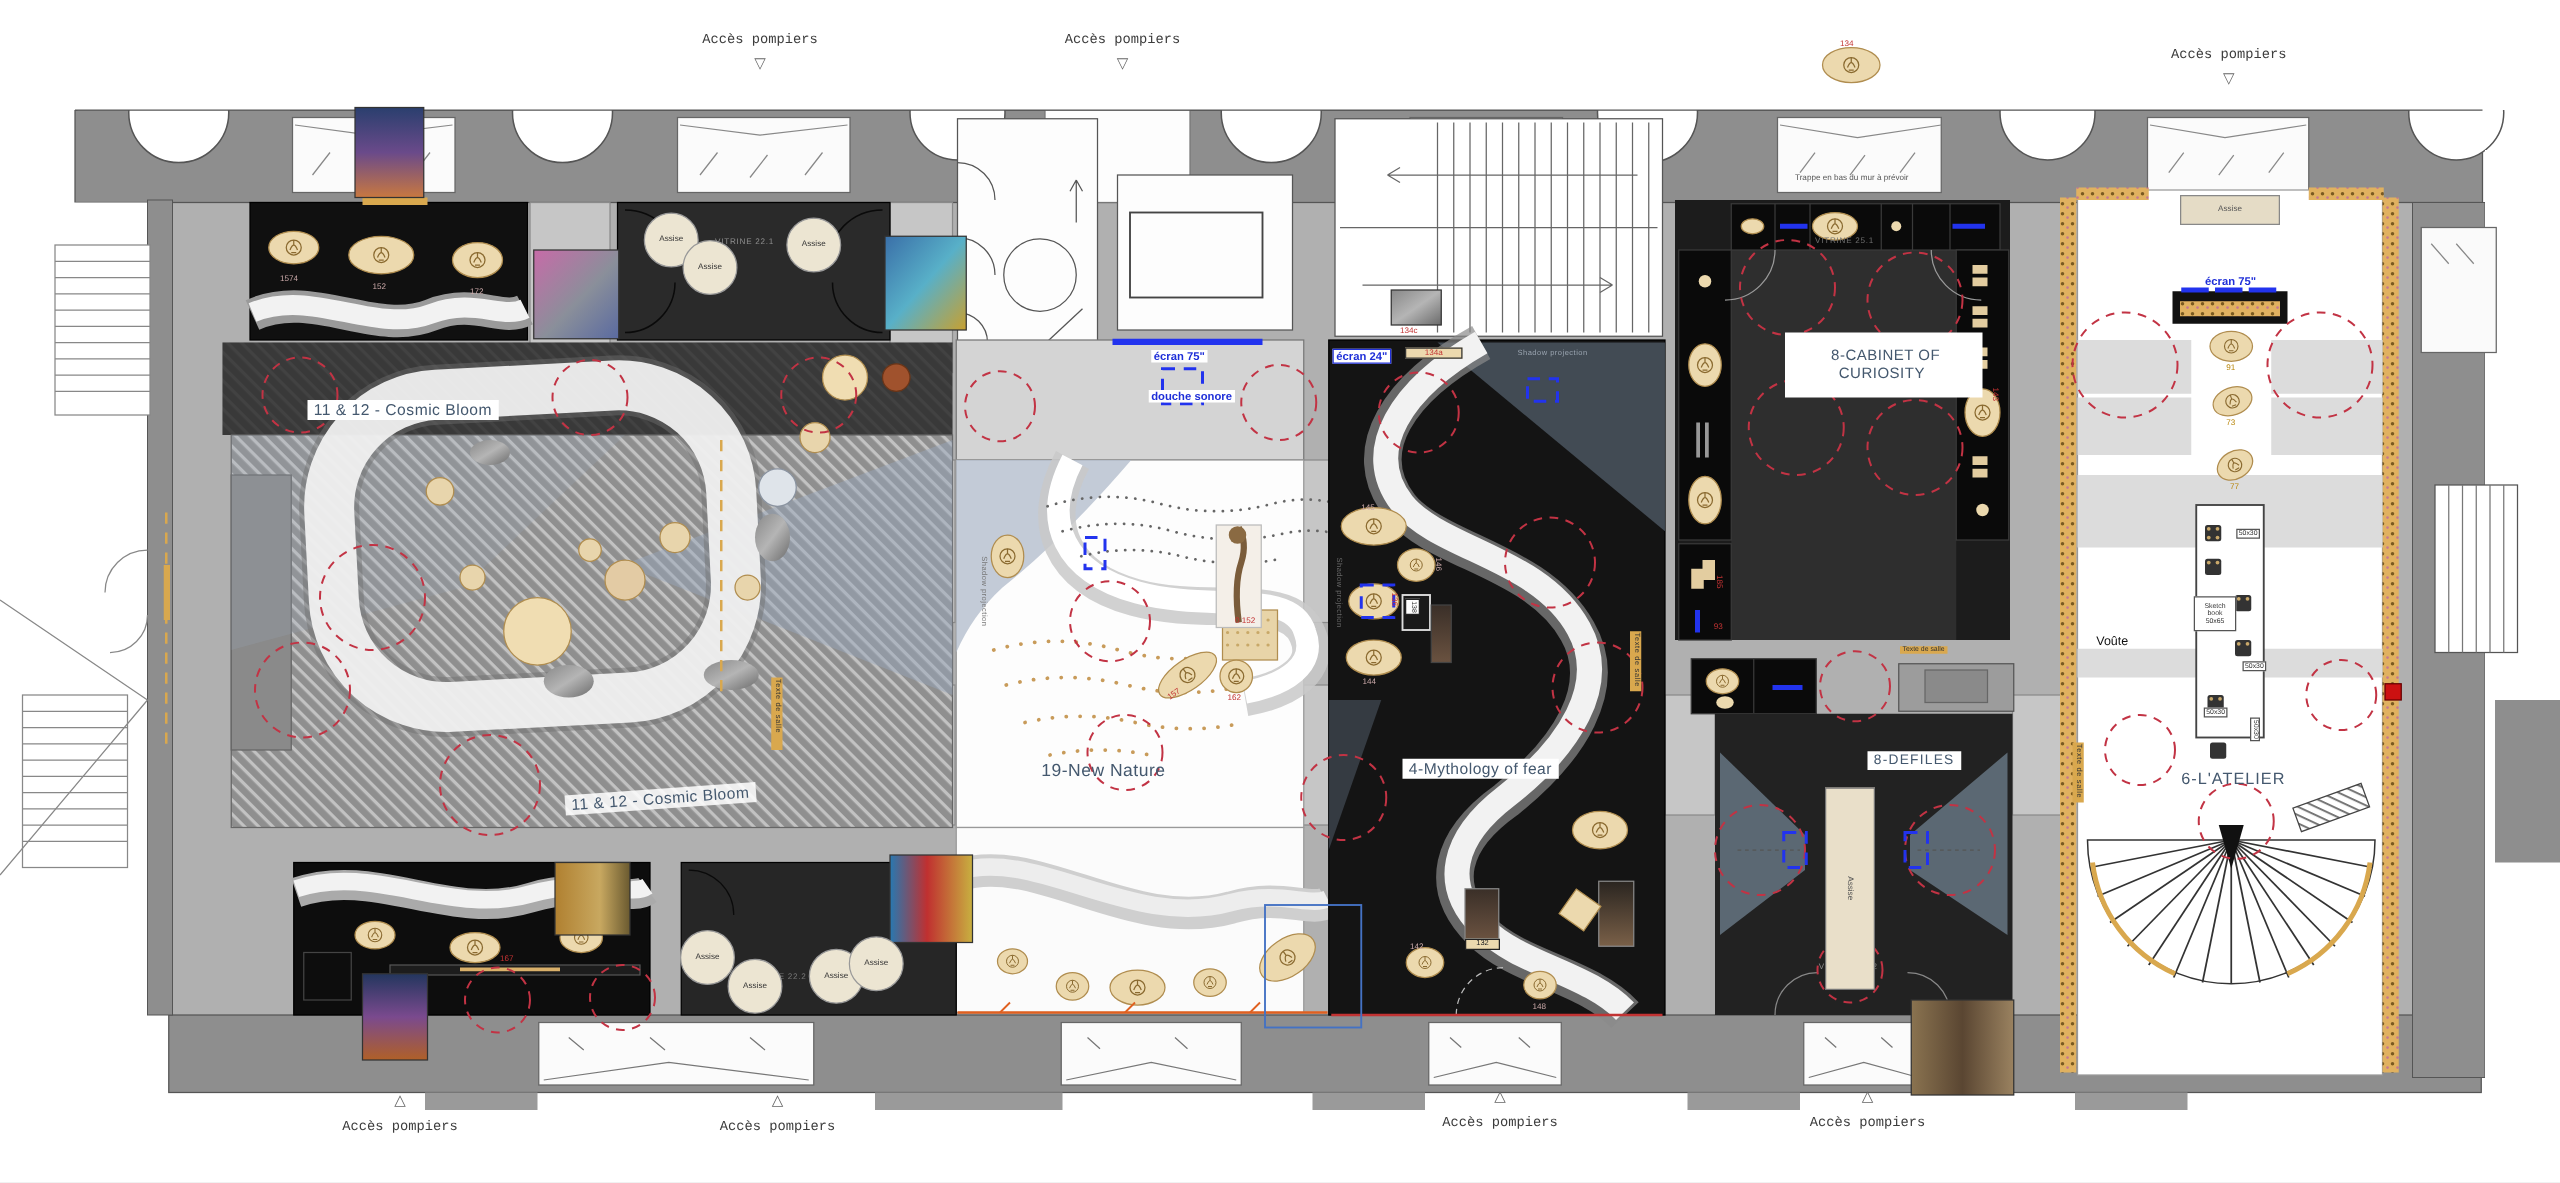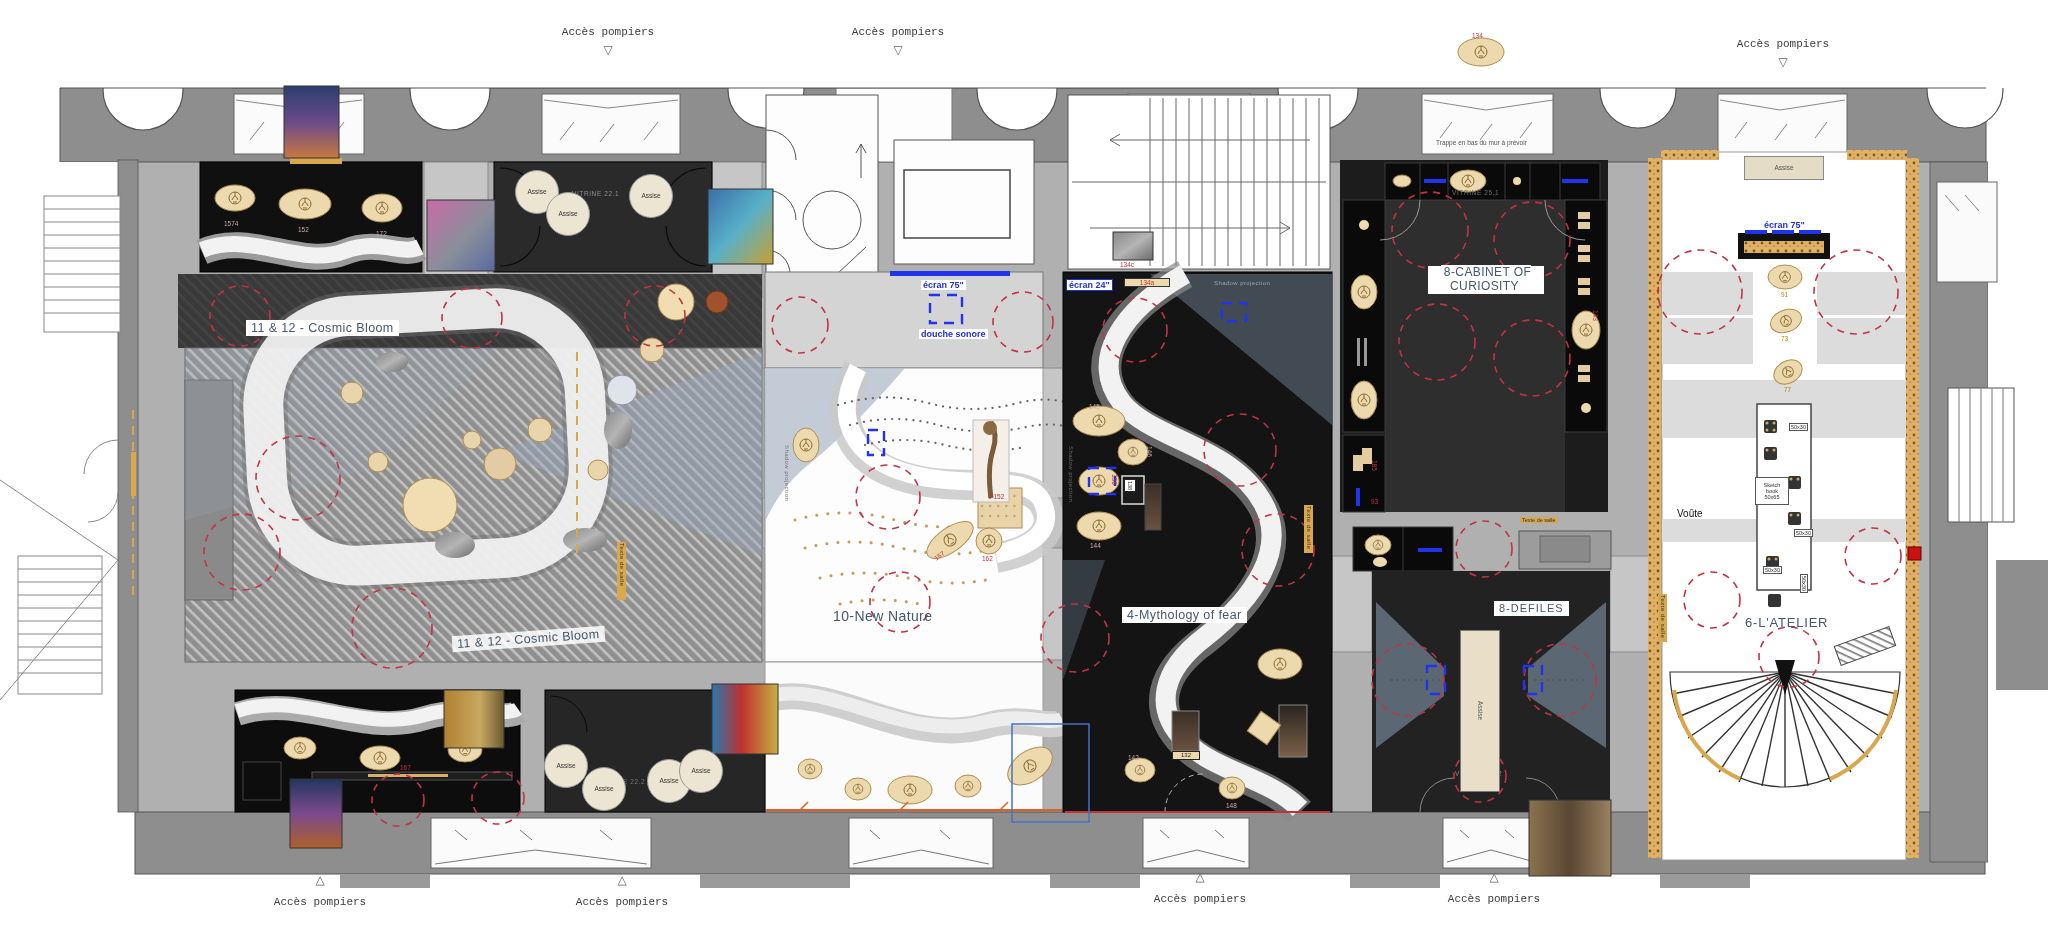--- a/index.html
+++ b/index.html
@@ -16,28 +16,28 @@
   .acc-b1{left:320px;top:896px}.acc-b1t{left:320px;top:874px}
   .acc-b2{left:622px;top:896px}.acc-b2t{left:622px;top:874px}
   .acc-b3{left:1200px;top:893px}.acc-b3t{left:1200px;top:871px}
   .acc-b4{left:1494px;top:893px}.acc-b4t{left:1494px;top:871px}
   
   .room{background:#fff;color:#44586e;padding:1px 5px;font-size:12.5px;letter-spacing:.4px;}
   .rl-cosmic1{left:246px;top:320px}
   .rl-cosmic2{left:452px;top:631px;transform:rotate(-4deg);background:rgba(255,255,255,.85)}
   .rl-newnat{left:828px;top:607px;font-size:14px;background:transparent}
   .rl-myth{left:1122px;top:607px}
-  .rl-cab{left:1428px;top:266px;width:116px;text-align:center;font-size:12px;padding:0}
+  .rl-cab{left:1428px;top:266px;width:134px;text-align:center;font-size:12px;padding:12px}
   .rl-cab span{background:#fff;padding:0 3px;}
   .rl-def{left:1494px;top:601px;font-size:11px;letter-spacing:1px}
   .rl-atel{left:1740px;top:615px;font-size:13px;background:transparent;letter-spacing:.8px}
   
   .blue{color:#1f2fd8;font-size:9px;background:#fff;padding:0 2px;font-weight:bold;}
   .l-ecran75a{left:921px;top:280px}
-  .l-douche{left:919px;top:329px}
+  .l-douche{left:919px;top:312px}
   .l-ecran24{left:1066px;top:279px;border:1px solid #1f2fd8}
   .l-ecran75b{left:1762px;top:220px;background:transparent}
   .l-voute{left:1677px;top:508px;font-size:10px;color:#111;}
   .l-trappe{left:1436px;top:139px;font-size:6.5px;color:#555;}
   .gray6{font-size:6.5px;color:#8f8f8f;letter-spacing:.6px;}
   .l-v221{left:572px;top:190px}
   .l-v222{left:598px;top:778px;color:#777}
   .l-v251{left:1452px;top:189px;color:#6f6f6f}
   .l-v252{left:1455px;top:770px;color:#888}
   .tds{background:#d9a84e;color:#333;font-size:6px;padding:1px;writing-mode:vertical-rl;
@@ -646,21 +646,21 @@
 <div class="lbl acc acc-b1">Accès pompiers</div>
 <div class="lbl tri acc-b2t">△</div>
 <div class="lbl acc acc-b2">Accès pompiers</div>
 <div class="lbl tri acc-b3t">△</div>
 <div class="lbl acc acc-b3">Accès pompiers</div>
 <div class="lbl tri acc-b4t">△</div>
 <div class="lbl acc acc-b4">Accès pompiers</div>
 
 <div class="lbl room rl-cosmic1">11 &amp; 12 - Cosmic Bloom</div>
 <div class="lbl room rl-cosmic2">11 &amp; 12 - Cosmic Bloom</div>
-<div class="lbl room rl-newnat">10-New Nature</div>
+<div class="lbl room rl-newnat">19-New Nature</div>
 <div class="lbl room rl-myth">4-Mythology of fear</div>
 <div class="lbl room rl-cab"><span>8-CABINET OF
 CURIOSITY</span></div>
 <div class="lbl room rl-def">8-DEFILES</div>
 <div class="lbl room rl-atel">6-L'ATELIER</div>
 
 <div class="lbl blue l-ecran75a">écran 75"</div>
 <div class="lbl blue l-douche">douche sonore</div>
 <div class="lbl blue l-ecran24">écran 24"</div>
 <div class="lbl blue l-ecran75b">écran 75"</div>

